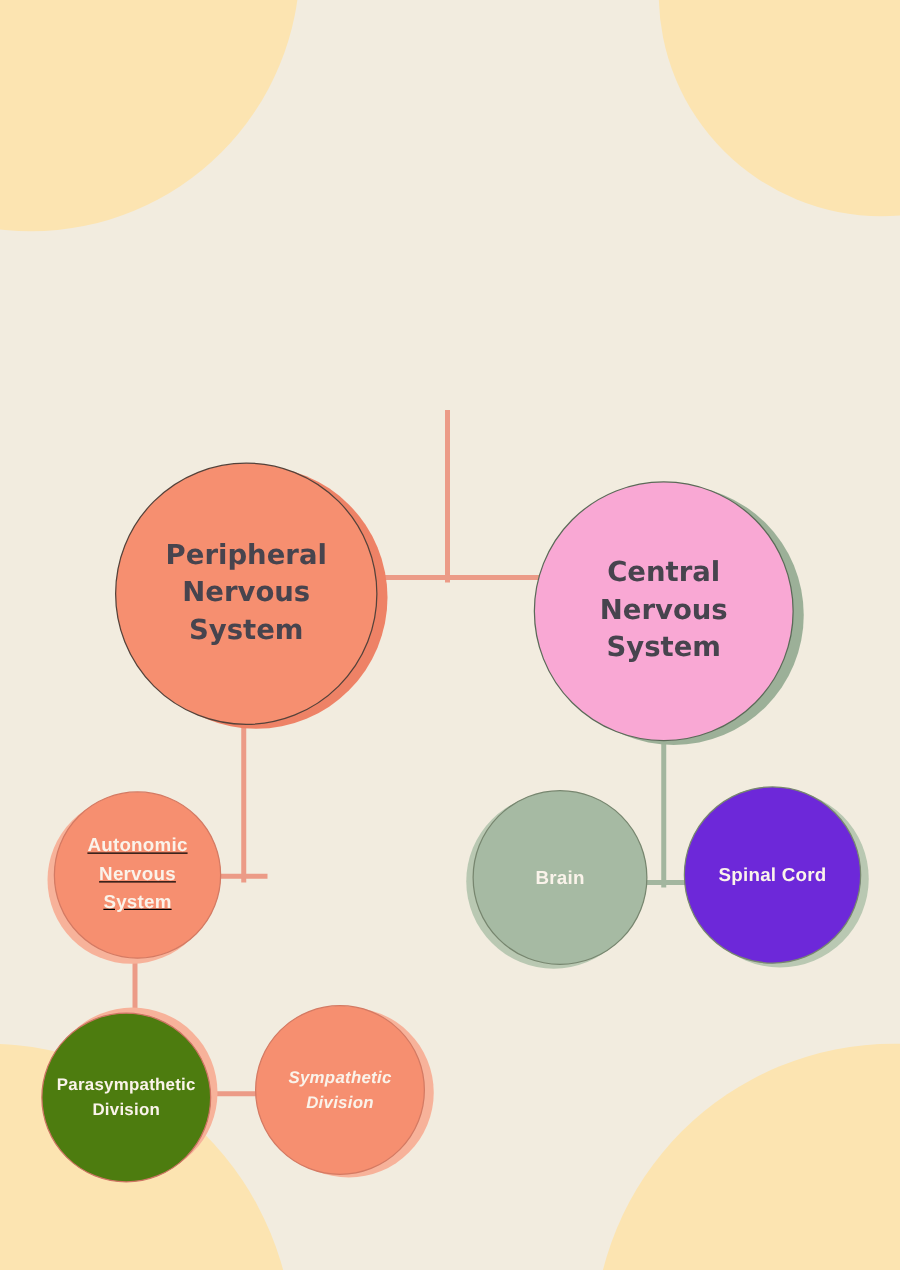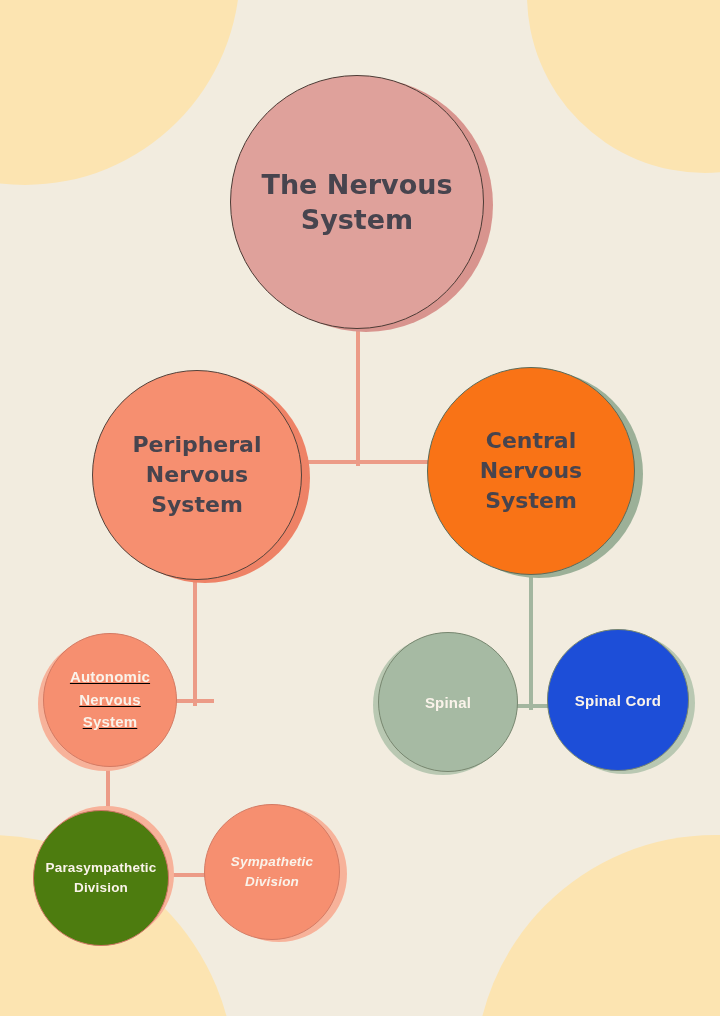--- a/index.html
+++ b/index.html
@@ -69,22 +69,22 @@
   #node-peripheral {
     left: 92px; top: 370px; width: 210px; height: 210px;
     background: #f68f70;
     border: 1.5px solid #54423a;
     box-shadow: 8px 3px 0 #ee8266;
     font-size: 22px; line-height: 1.35;
   }
   #node-peripheral .label { max-width: 150px; }
 
   #node-central {
-    left: 427px; top: 367px; width: 208px; height: 208px;
-    background: #f97316;
+    left: 427px; top: 385px; width: 208px; height: 208px;
+    background: #f9a8d4;
     border: 1.5px solid #5b6a58;
     box-shadow: 8px 3px 0 #9cb098;
     font-size: 22px; line-height: 1.35;
   }
   #node-central .label { max-width: 150px; }
 
   #node-autonomic {
     left: 43px; top: 633px; width: 134px; height: 134px;
     background: #f68f70;
     border: 1.5px solid #d47a63;
@@ -105,21 +105,21 @@
   #node-brain {
     left: 378px; top: 632px; width: 140px; height: 140px;
     background: #a6baa3;
     border: 1.5px solid #77866f;
     box-shadow: -5px 3px 0 #b9c8b2;
     font-size: 15px;
   }
 
   #node-spinal {
     left: 547px; top: 629px; width: 142px; height: 142px;
-    background: #1d4ed8;
+    background: #6d28d9;
     border: 1.5px solid #77866f;
     box-shadow: 6px 3px 0 #b9c8b2;
     font-size: 15px;
   }
 
   #node-parasympathetic {
     left: 33px; top: 810px; width: 136px; height: 136px;
     background: #4d7c0f;
     border: 1.5px solid #cf7464;
     box-shadow: 5px -4px 0 #f7b29a;
@@ -148,39 +148,36 @@
 
   <div class="line salmon-line" id="line-root-down"></div>
   <div class="line salmon-line" id="line-peripheral-central"></div>
   <div class="line salmon-line" id="line-peripheral-down"></div>
   <div class="line salmon-line" id="line-autonomic-somatic"></div>
   <div class="line salmon-line" id="line-autonomic-down"></div>
   <div class="line salmon-line" id="line-parasym-sym"></div>
   <div class="line green-line" id="line-central-down"></div>
   <div class="line green-line" id="line-brain-spinal"></div>
 
-  <div class="node" id="node-root">
-    <span class="label heading-text">The Nervous System</span>
-  </div>
 
   <div class="node" id="node-peripheral">
     <span class="label heading-text">Peripheral Nervous System</span>
   </div>
 
   <div class="node" id="node-central">
     <span class="label heading-text">Central Nervous System</span>
   </div>
 
   <div class="node" id="node-autonomic">
     <span class="label light-text">Autonomic Nervous System</span>
   </div>
 
 
   <div class="node" id="node-brain">
-    <span class="label light-text">Spinal</span>
+    <span class="label light-text">Brain</span>
   </div>
 
   <div class="node" id="node-spinal">
     <span class="label light-text">Spinal Cord</span>
   </div>
 
   <div class="node" id="node-parasympathetic">
     <span class="label light-text">Parasympathetic Division</span>
   </div>
 

